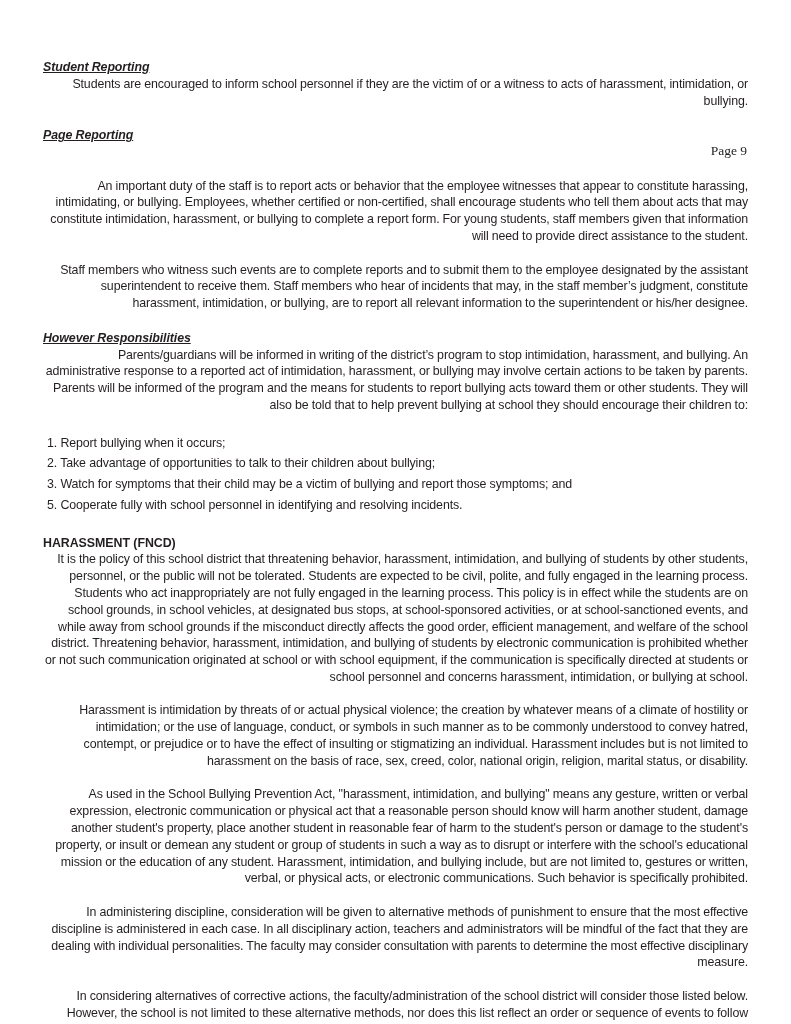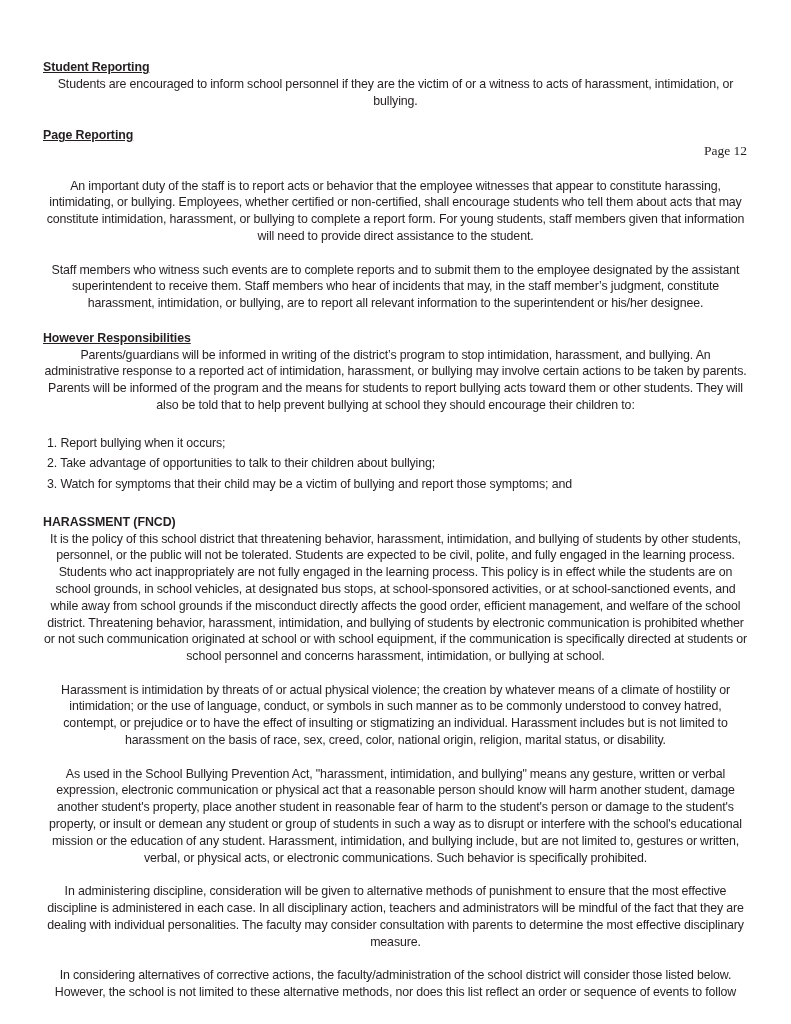--- a/index.html
+++ b/index.html
@@ -23,39 +23,40 @@
     height: 1024px;
     background: #ffffff;
   }
   .content {
     position: absolute;
     left: 43px;
     top: 58px;
     width: 705px;
   }
   .hdr {
+    font-style: italic;
     font-weight: 700;
     text-decoration: underline;
     font-size: 12.4px;
     line-height: 16.8px;
     letter-spacing: -0.1px;
     margin: 0;
     display: inline-block;
   }
   .hdr-line {
     margin: 0 0 0 0;
     line-height: 16.8px;
   }
   p.body, div.body {
     font-size: 12.4px;
     line-height: 16.8px;
     margin: 0;
     letter-spacing: -0.12px;
     word-spacing: -0.15px;
-    text-align: center;
+    text-align: right;
   }
   .gap {
     height: 16.8px;
   }
   .pagenum {
     position: absolute;
     right: 44px;
     top: 143px;
     font-family: "Liberation Serif", serif;
     font-size: 13.5px;
@@ -75,21 +76,21 @@
     letter-spacing: -0.05px;
   }
   .sec-head .u {
   }
 </style>
 </head>
 <body>
 
 <div class="page">
 
-  <div class="pagenum">Page 12</div>
+  <div class="pagenum">Page 9</div>
 
   <div class="content">
 
     <div class="hdr-line">
       <span class="hdr">Student Reporting</span>
     </div>
     <p class="body">Students are encouraged to inform school personnel if they are the victim of or a witness to acts of harassment, intimidation, or bullying.</p>
 
     <div class="gap"></div>
 
@@ -112,20 +113,21 @@
       <span class="hdr">However Responsibilities</span>
     </div>
     <p class="body">Parents/guardians will be informed in writing of the district’s program to stop intimidation, harassment, and bullying. An administrative response to a reported act of intimidation, harassment, or bullying may involve certain actions to be taken by parents. Parents will be informed of the program and the means for students to report bullying acts toward them or other students. They will also be told that to help prevent bullying at school they should encourage their children to:</p>
 
     <div class="gap"></div>
 
     <div>
       <div class="list-line">1. Report bullying when it occurs;</div>
       <div class="list-line">2. Take advantage of opportunities to talk to their children about bullying;</div>
       <div class="list-line">3. Watch for symptoms that their child may be a victim of bullying and report those symptoms; and</div>
+      <div class="list-line">5. Cooperate fully with school personnel in identifying and resolving incidents.</div>
     </div>
 
     <div class="gap"></div>
 
     <div class="sec-head">
       <span class="u">HARASSMENT</span><span> (FNCD)</span>
     </div>
     <p class="body">It is the policy of this school district that threatening behavior, harassment, intimidation, and bullying of students by other students, personnel, or the public will not be tolerated. Students are expected to be civil, polite, and fully engaged in the learning  process. Students who act inappropriately are not fully engaged in the learning process. This policy is in effect while the students  are on school grounds, in school vehicles, at designated bus stops, at school-sponsored activities, or at school-sanctioned events,  and while away from school grounds if the misconduct directly affects the good order, efficient management, and welfare of the  school district. Threatening behavior, harassment, intimidation, and bullying of students by electronic communication is prohibited  whether or not such communication originated at school or with school equipment, if the communication is specifically directed at  students or school personnel and concerns harassment, intimidation, or bullying at school.</p>
 
     <div class="gap"></div>

